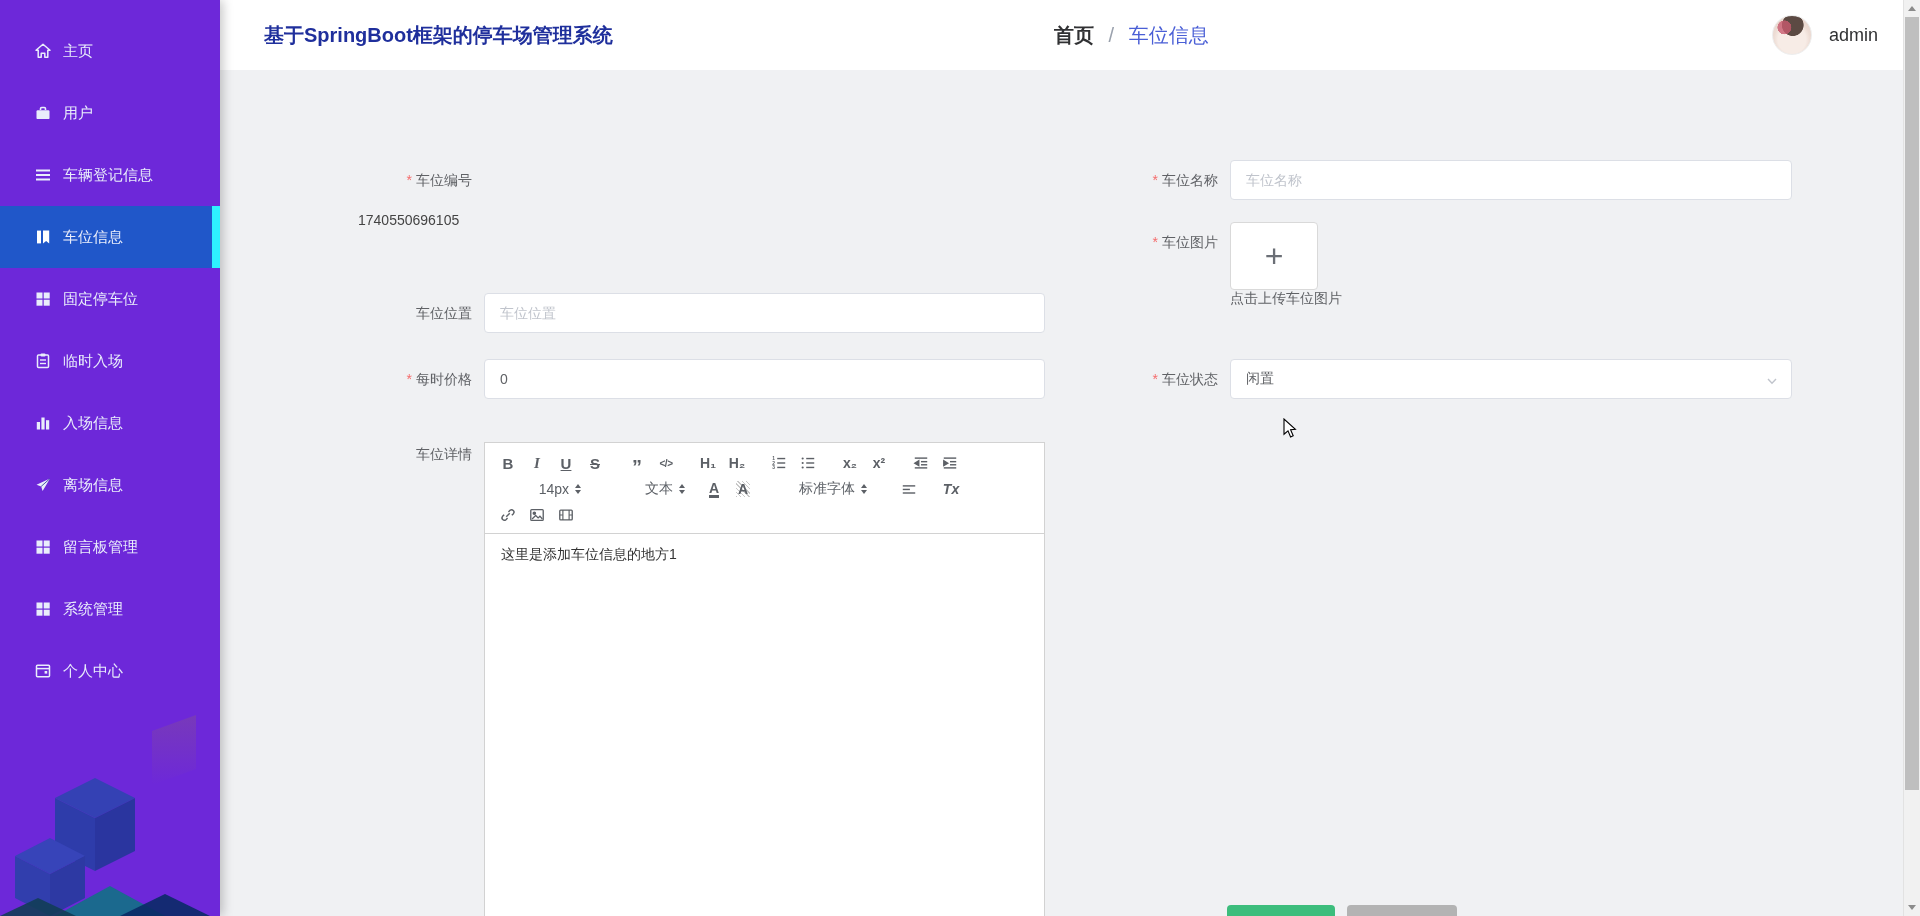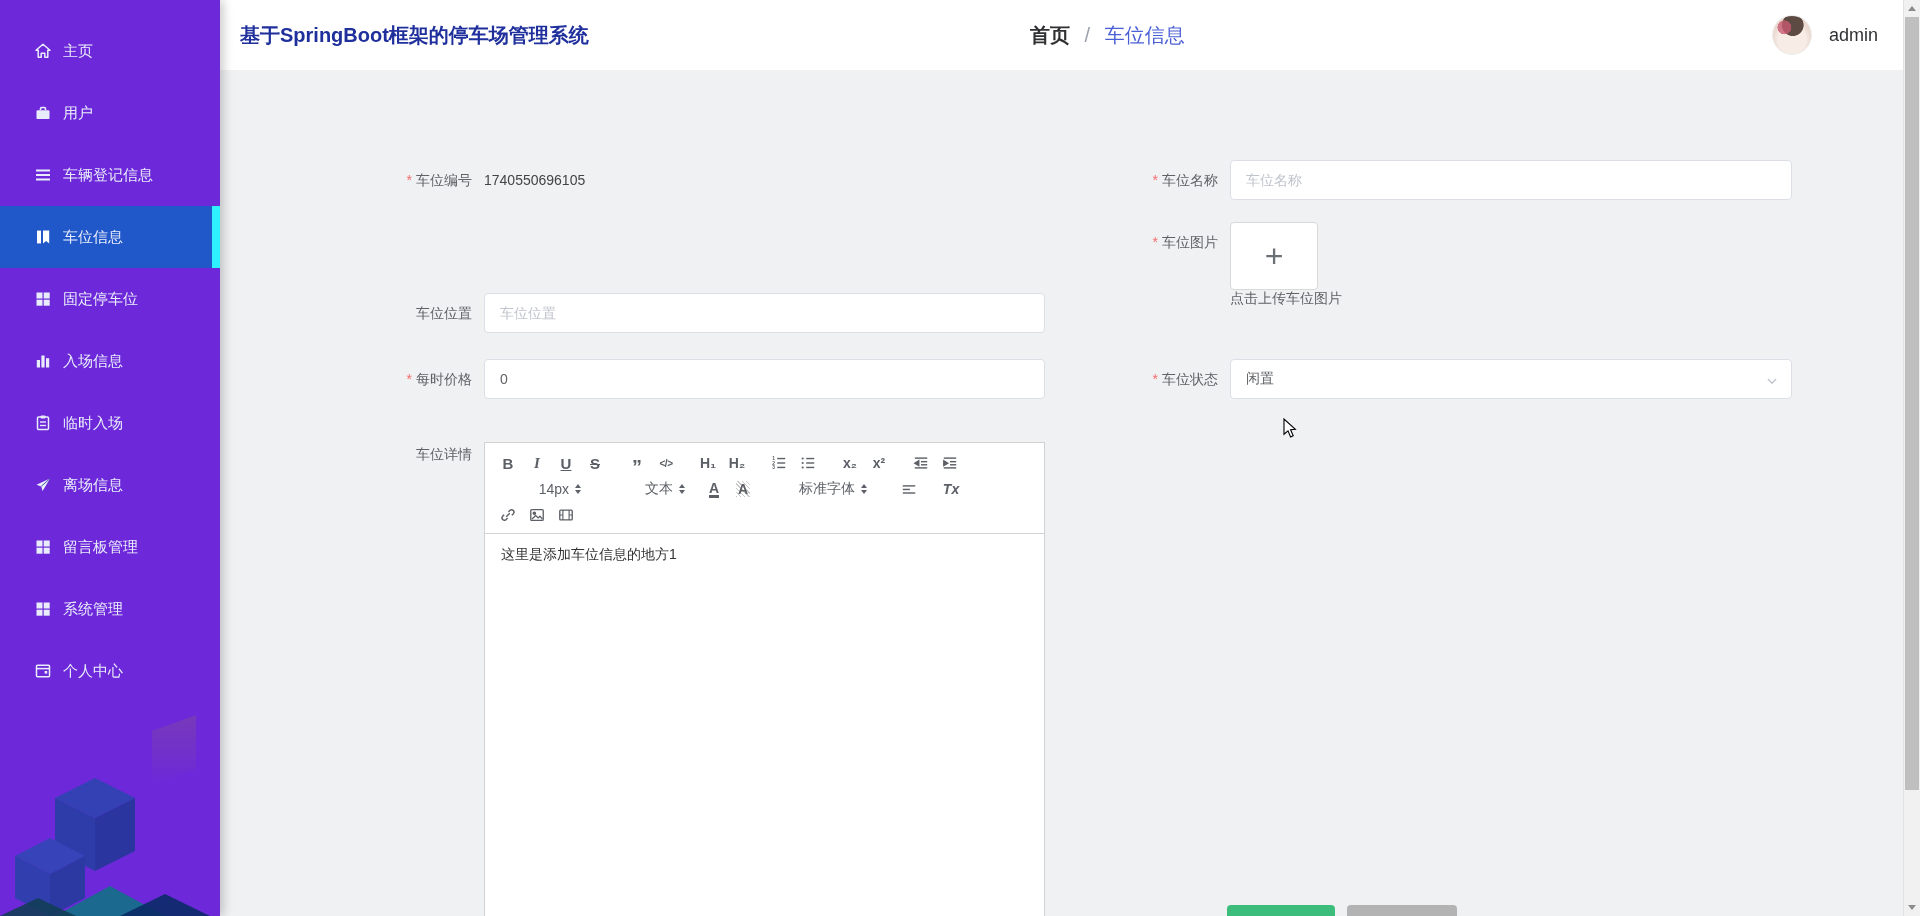--- a/index.html
+++ b/index.html
@@ -14,21 +14,21 @@
   .nav-item { position:relative; height:62px; display:flex; align-items:center; padding-left:34px;
               color:#e9edfb; font-size:15px; cursor:pointer; }
   .nav-item .nav-icon { width:18px; height:18px; margin-right:11px; display:inline-flex; align-items:center; justify-content:center; }
   .nav-item .nav-icon svg { width:18px; height:18px; }
   .nav-item.active { background:#2057c9; }
   .nav-item.active::after { content:""; position:absolute; right:0; top:0; bottom:0; width:8px; background:#2ef2ff; }
   .deco { position:absolute; left:0; bottom:0; width:220px; height:210px; z-index:1; pointer-events:none; }
 
   
   .main { position:absolute; left:220px; top:0; width:1700px; height:916px; }
-  .topbar { position:relative; height:73px; background:#ffffff; }
+  .topbar { position:relative; height:73px; background:#ffffff;margin-left:24px; }
   .page-title { position:absolute; left:20px; top:0; line-height:70px; font-size:20px; font-weight:bold; color:#1f2f9c; }
   .breadcrumb { position:absolute; left:810px; top:0; line-height:70px; font-size:20px; white-space:nowrap; }
   .bc-home { color:#303133; font-weight:bold; cursor:pointer; }
   .bc-sep { color:#9aa1ad; margin:0 9px; }
   .bc-cur { color:#4a5fd6; cursor:pointer; }
   .user-box { position:absolute; right:42px; top:0; height:70px; display:flex; align-items:center; gap:17px; }
   .avatar { width:40px; height:40px; border-radius:50%; cursor:pointer;
             background:
               radial-gradient(circle at 30% 30%, rgba(200,90,110,.8) 0 18%, rgba(200,90,110,0) 19%),
               radial-gradient(circle at 52% 24%, #5c4a43 0 30%, rgba(92,74,67,0) 32%),
@@ -158,39 +158,39 @@
                 <rect x="2.5" y="9.7" width="6" height="6"></rect>
                 <rect x="9.7" y="9.7" width="6" height="6"></rect>
               </g>
             </svg>
         </span>
         <span class="nav-label">固定停车位</span>
       </div>
       <div class="nav-item">
         <span class="nav-icon">
           <svg viewBox="0 0 18 18">
+              <rect x="3.5" y="3" width="11" height="12.5" rx="1" fill="none" stroke="#e9edfb" stroke-width="1.5"></rect>
+              <rect x="6.5" y="1.4" width="5" height="3" rx="1" fill="#e9edfb"></rect>
+              <line x1="6" y1="8" x2="12" y2="8" stroke="#e9edfb" stroke-width="1.4"></line>
+              <line x1="6" y1="11.5" x2="12" y2="11.5" stroke="#e9edfb" stroke-width="1.4"></line>
+            </svg>
+        </span>
+        <span class="nav-label">临时入场</span>
+      </div>
+      <div class="nav-item">
+        <span class="nav-icon">
+          <svg viewBox="0 0 18 18">
               <g fill="#e9edfb">
                 <rect x="2.8" y="8" width="3.2" height="7.5"></rect>
                 <rect x="7.4" y="3.5" width="3.2" height="12"></rect>
                 <rect x="12" y="6.2" width="3.2" height="9.3"></rect>
               </g>
             </svg>
         </span>
         <span class="nav-label">入场信息</span>
-      </div>
-      <div class="nav-item">
-        <span class="nav-icon">
-          <svg viewBox="0 0 18 18">
-              <rect x="3.5" y="3" width="11" height="12.5" rx="1" fill="none" stroke="#e9edfb" stroke-width="1.5"></rect>
-              <rect x="6.5" y="1.4" width="5" height="3" rx="1" fill="#e9edfb"></rect>
-              <line x1="6" y1="8" x2="12" y2="8" stroke="#e9edfb" stroke-width="1.4"></line>
-              <line x1="6" y1="11.5" x2="12" y2="11.5" stroke="#e9edfb" stroke-width="1.4"></line>
-            </svg>
-        </span>
-        <span class="nav-label">临时入场</span>
       </div>
       <div class="nav-item">
         <span class="nav-icon">
           <svg viewBox="0 0 18 18">
               <path d="M16 2.5 L2.5 8.8 L7.2 10.4 L8.6 15 L11 11 Z" fill="#e9edfb"></path>
               <path d="M16 2.5 L7.2 10.4" stroke="#1d308f" stroke-width=".8"></path>
             </svg>
         </span>
         <span class="nav-label">离场信息</span>
       </div>
@@ -263,21 +263,21 @@
         <span class="bc-cur">车位信息</span>
       </div>
       <div class="user-box">
         <span class="avatar"></span>
         <span class="username">admin</span>
       </div>
     </header>
 
     <div class="content">
 
-      <div class="fi fi-l" style="top:90px;">
+      <div class="fi fi-l" style="top:90px;flex-direction:column;">
         <div class="lbl"><span class="req">*</span><span>车位编号</span></div>
         <div class="static-val">1740550696105</div>
       </div>
 
       <div class="fi fi-l" style="top:223px;">
         <div class="lbl"><span>车位位置</span></div>
         <input class="inp" type="text" placeholder="车位位置" style="">
       </div>
 
       <div class="fi fi-l" style="top:289px;">

